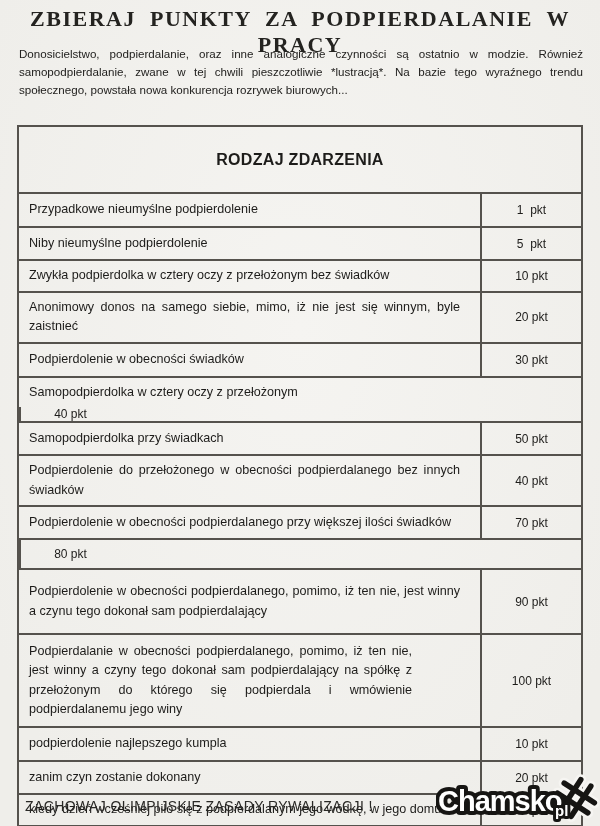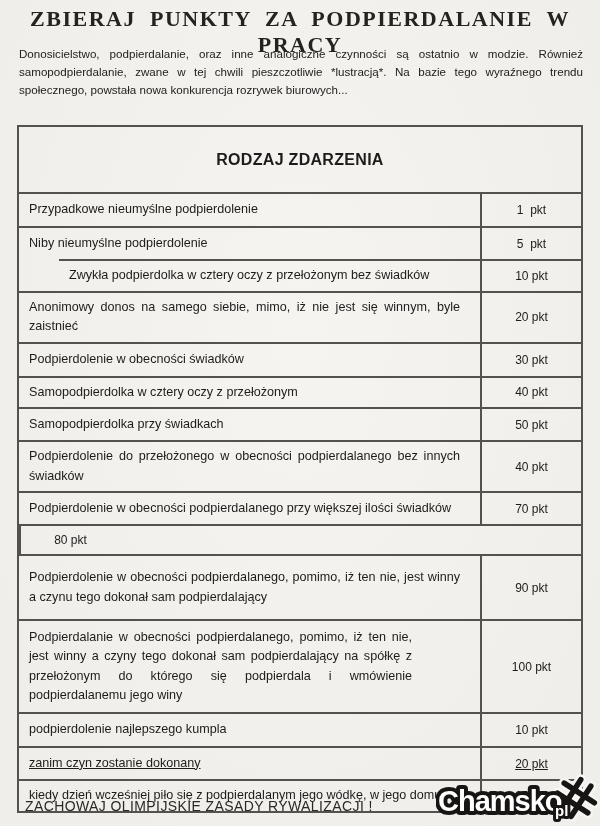--- a/index.html
+++ b/index.html
@@ -112,33 +112,33 @@
 
     <div id="rows-main">
         <div class="row" style="min-height: 34px;">
           <div class="cell-event">Przypadkowe nieumyślne podpierdolenie</div>
           <div class="cell-points">1  pkt</div>
         </div>
         <div class="row" style="min-height: 33px;">
           <div class="cell-event">Niby nieumyślne podpierdolenie</div>
           <div class="cell-points">5  pkt</div>
         </div>
-        <div class="row" style="min-height: 29px; margin-left: 40px;">
+        <div class="row" style="min-height: 29px;">
           <div class="cell-event">Zwykła podpierdolka w cztery oczy z przełożonym bez świadków</div>
           <div class="cell-points">10 pkt</div>
         </div>
         <div class="row" style="min-height: 31px;">
           <div class="cell-event">Anonimowy donos na samego siebie, mimo, iż nie jest się winnym, byle zaistnieć</div>
           <div class="cell-points">20 pkt</div>
         </div>
         <div class="row" style="min-height: 34px;">
           <div class="cell-event">Podpierdolenie w obecności świadków</div>
           <div class="cell-points">30 pkt</div>
         </div>
-        <div class="row" style="min-height: 30px;">
+        <div class="row" style="min-height: 30px; flex-direction: column;">
           <div class="cell-event">Samopodpierdolka w cztery oczy z przełożonym</div>
           <div class="cell-points">40 pkt</div>
         </div>
         <div class="row" style="min-height: 33px;">
           <div class="cell-event">Samopodpierdolka przy świadkach</div>
           <div class="cell-points">50 pkt</div>
         </div>
         <div class="row" style="min-height: 32px;">
           <div class="cell-event">Podpierdolenie do przełożonego w obecności podpierdalanego bez  innych świadków</div>
           <div class="cell-points">40 pkt</div>
@@ -159,21 +159,21 @@
           <div class="cell-points">100 pkt</div>
         </div>
       </div>
 
 
     <div id="rows-bonus">
         <div class="row" style="min-height: 34px;">
           <div class="cell-event">podpierdolenie najlepszego kumpla</div>
           <div class="cell-points">10 pkt</div>
         </div>
-        <div class="row" style="min-height: 33px; text-decoration: underline;">
+        <div class="row" style="min-height: 33px;">
           <div class="cell-event">zanim czyn zostanie dokonany</div>
           <div class="cell-points">20 pkt</div>
         </div>
         <div class="row" style="min-height: 28px;">
           <div class="cell-event">kiedy dzień wcześniej piło się z podpierdalanym jego wódkę, w jego domu</div>
           <div class="cell-points">25 pkt</div>
         </div>
       </div>
   </div>
 

